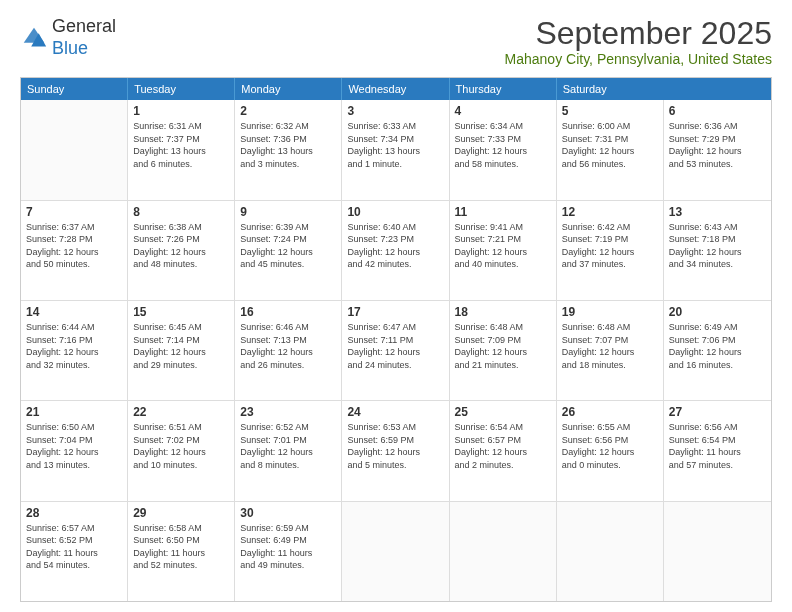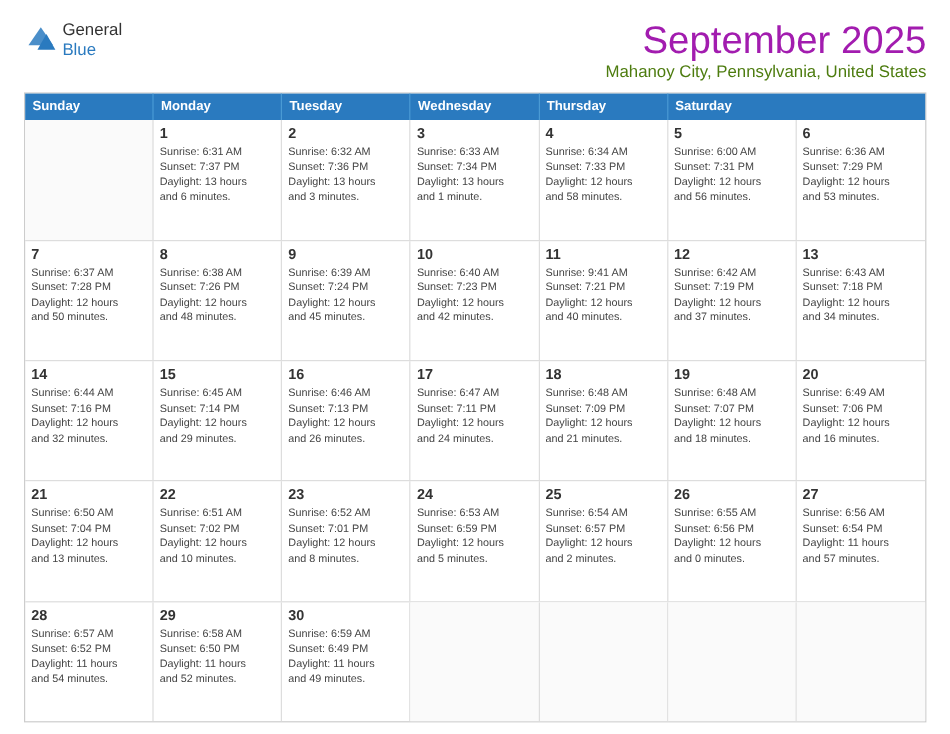--- a/index.html
+++ b/index.html
@@ -22,36 +22,36 @@
       justify-content: space-between;
       align-items: flex-start;
       margin-bottom: 10px;
     }
     .logo {
       display: flex;
       align-items: center;
       gap: 4px;
     }
     .logo-text {
-      font-size: 14px;
+      font-size: 18px;
       line-height: 1.2;
     }
     .logo-general { color: #333; font-weight: 400; }
     .logo-blue { color: #2a7abf; font-weight: 400; }
     .logo-icon {
       width: 28px;
       height: 28px;
     }
     .title-block {
       text-align: right;
     }
     .month-title {
       font-size: 32px;
       font-weight: 300;
-      color: #a21caf;
+      color: #404040;
       line-height: 1.1;
     }
     .subtitle {
       font-size: 14px;
       color: #4d7c0f;
       font-weight: 400;
     }
     .calendar {
       flex: 1;
       display: flex;
@@ -59,21 +59,21 @@
       border: 1px solid #ccc;
     }
     .cal-header {
       display: grid;
       grid-template-columns: repeat(7, 1fr);
       background: #2a7abf;
     }
     .cal-header-cell {
       color: #fff;
       font-size: 11px;
-      font-weight: 700;
+      font-weight: 400;
       padding: 5px 6px;
       border-right: 1px solid #4a9ad4;
       text-align: left;
     }
     .cal-header-cell:last-child { border-right: none; }
     .cal-body {
       flex: 1;
       display: flex;
       flex-direction: column;
     }
@@ -125,22 +125,22 @@
     </div>
     <div class="title-block">
       <div class="month-title">September 2025</div>
       <div class="subtitle">Mahanoy City, Pennsylvania, United States</div>
     </div>
   </div>
 
   <div class="calendar">
     <div class="cal-header">
       <div class="cal-header-cell">Sunday</div>
+      <div class="cal-header-cell">Tuesday</div>
       <div class="cal-header-cell">Monday</div>
-      <div class="cal-header-cell">Tuesday</div>
       <div class="cal-header-cell">Wednesday</div>
       <div class="cal-header-cell">Thursday</div>
       <div class="cal-header-cell">Saturday</div>
     </div>
     <div class="cal-body" id="cal-body">
     <div class="cal-row">
           <div class="cal-cell empty"></div>
           <div class="cal-cell">
             <span class="day-num">1</span>
             <span class="cell-line">Sunrise: 6:31 AM</span>

